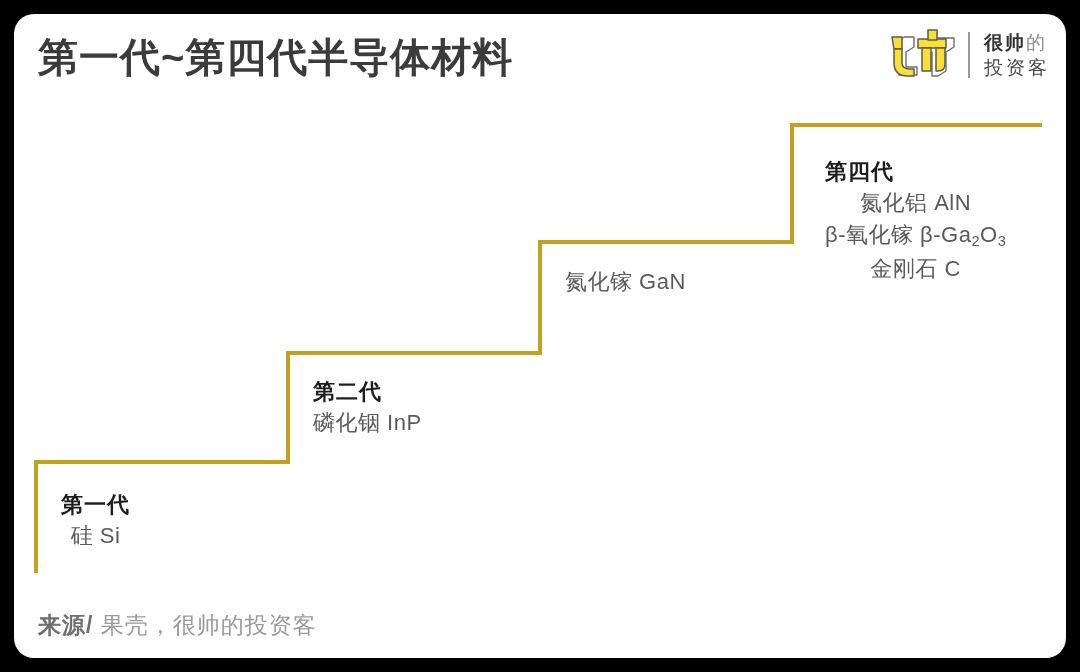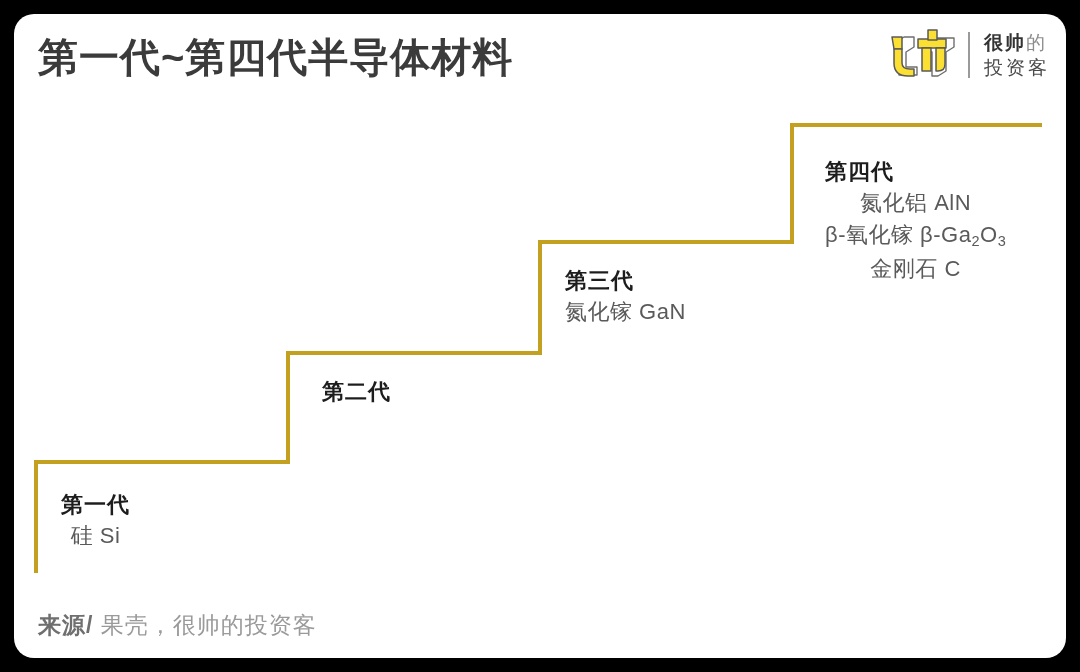--- a/index.html
+++ b/index.html
@@ -108,21 +108,21 @@
   }
   .step-line sub {
     font-size: 0.66em;
     vertical-align: baseline;
     position: relative;
     bottom: -0.28em;
   }
 
   #step-4 { left: 804px; top: 143px; margin-left: 7px; }
   #step-3 { left: 551px; top: 252px; }
-  #step-2 { left: 308px; top: 363px; }
+  #step-2 { left: 299px; top: 363px; }
   #step-1 { left:  47px; top: 476px; }
 
   
   #source {
     position: absolute;
     left: 24px;
     top: 596px;
     font-size: 23px;
     color: #9a9a9a;
     letter-spacing: 1px;
@@ -176,26 +176,26 @@
     </svg>
 
     <div class="step-block" id="step-4">
       <div class="step-title">第四代</div>
       <div class="step-line">氮化铝 AlN</div>
       <div class="step-line"><span>β-氧化镓 β-Ga</span><sub>2</sub><span>O</span><sub>3</sub></div>
       <div class="step-line">金刚石 C</div>
     </div>
 
     <div class="step-block" id="step-3">
-      <div class="step-title">第三代</div>
       <div class="step-line">氮化镓 GaN</div>
     </div>
 
     <div class="step-block" id="step-2">
       <div class="step-title">第二代</div>
+      <div class="step-line">磷化铟 InP</div>
     </div>
 
     <div class="step-block" id="step-1">
       <div class="step-title">第一代</div>
       <div class="step-line">硅 Si</div>
     </div>
 
     <div id="source">
       <span class="src-label">来源/</span>
       <span class="src-value">果壳，很帅的投资客</span>

